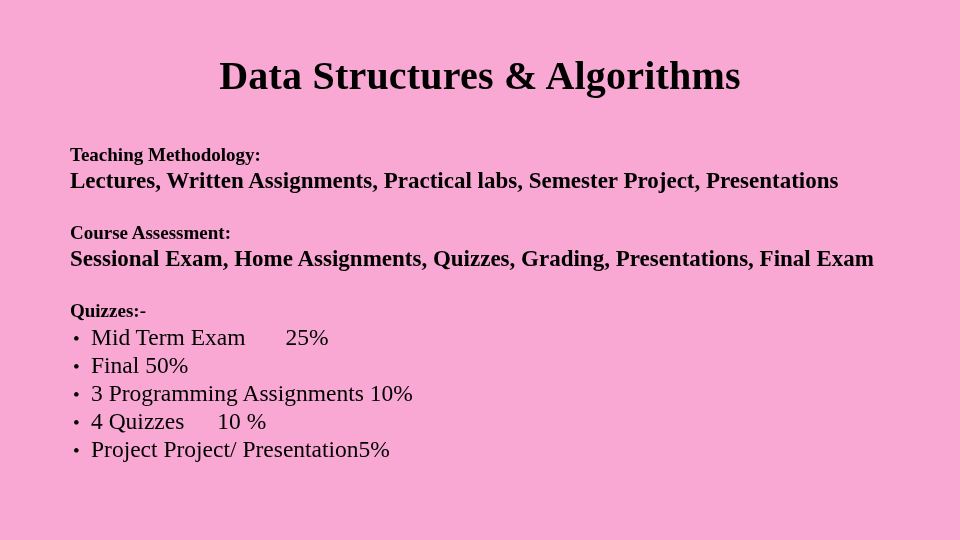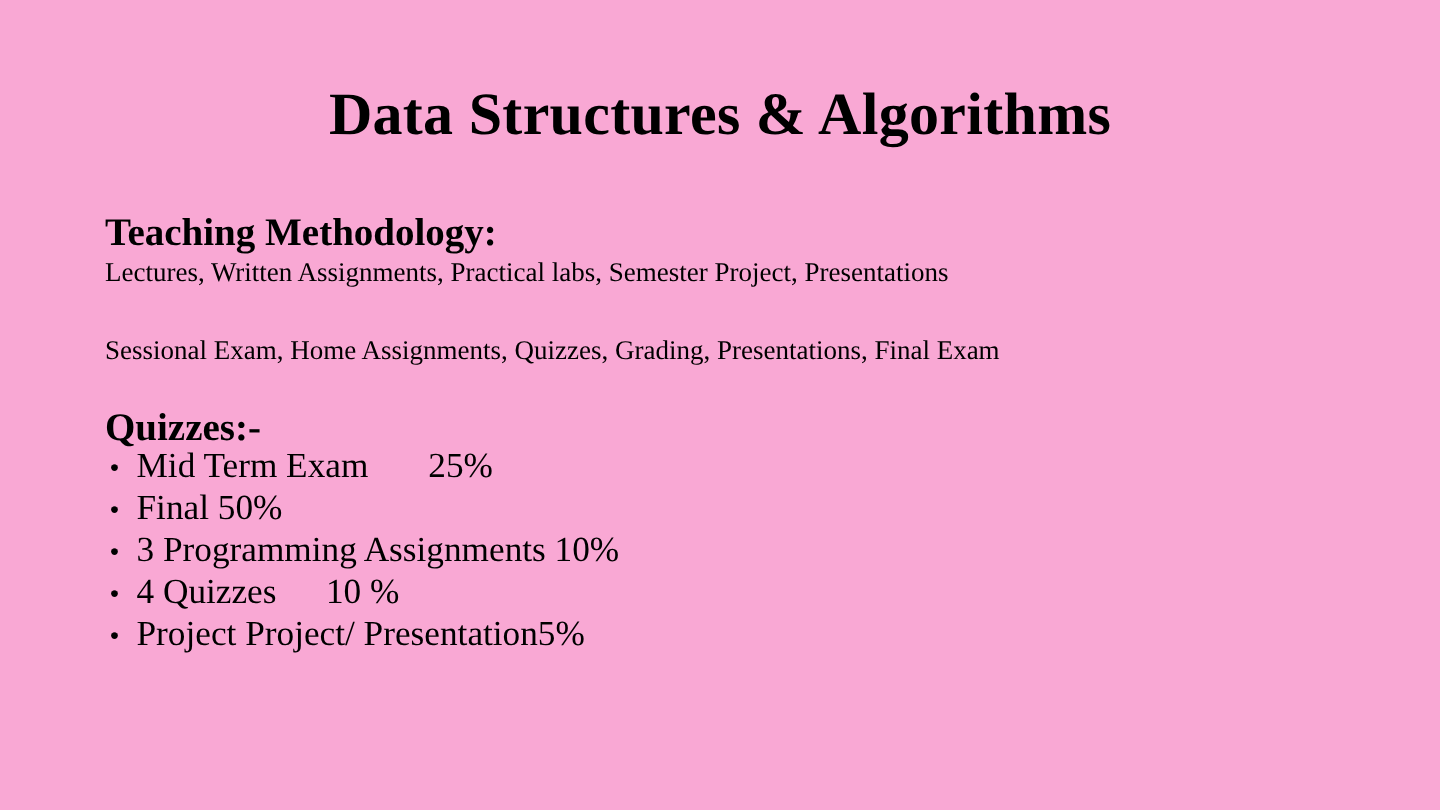--- a/index.html
+++ b/index.html
@@ -54,28 +54,28 @@
 
   .section {
     margin: 0 0 26px 0;
   }
   .section:last-child {
     margin-bottom: 0;
   }
 
   .section-heading {
     font-weight: bold;
-    font-size: 26px;
+    font-size: 19px;
     line-height: 26px;
     white-space: nowrap;
   }
 
   .section-line {
-    font-weight: normal;
-    font-size: 18px;
+    font-weight: bold;
+    font-size: 23px;
     line-height: 26px;
     white-space: nowrap;
   }
 
   
   .bullet-list {
     list-style: none;
     margin: 0;
     padding: 0;
   }
@@ -113,20 +113,21 @@
   <div class="slide-title">Data Structures &amp; Algorithms</div>
 
   <div class="body-area">
 
     <div class="section">
       <div class="section-heading">Teaching Methodology:</div>
       <div class="section-line">Lectures, Written Assignments, Practical labs, Semester Project, Presentations</div>
     </div>
 
     <div class="section">
+      <div class="section-heading">Course Assessment:</div>
       <div class="section-line">Sessional Exam, Home Assignments, Quizzes, Grading, Presentations, Final Exam</div>
     </div>
 
     <div class="section">
       <div class="section-heading">Quizzes:-</div>
 
       <ul class="bullet-list">
 
         <li class="bullet-row">
           <span class="bullet-mark">•</span>

